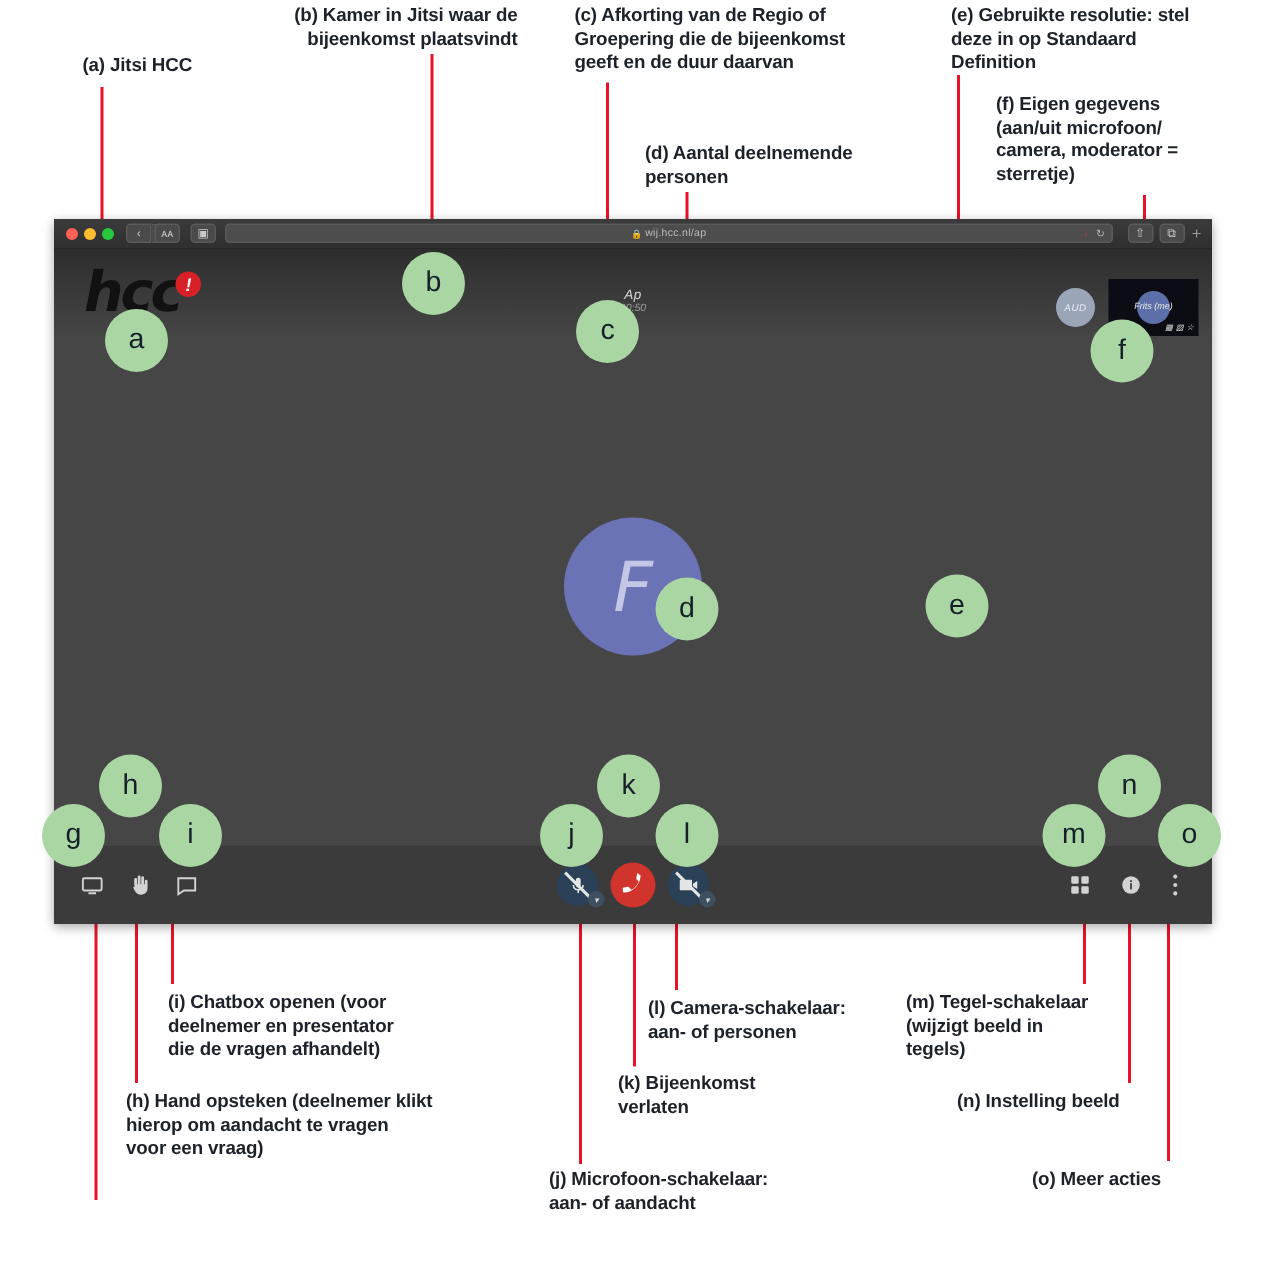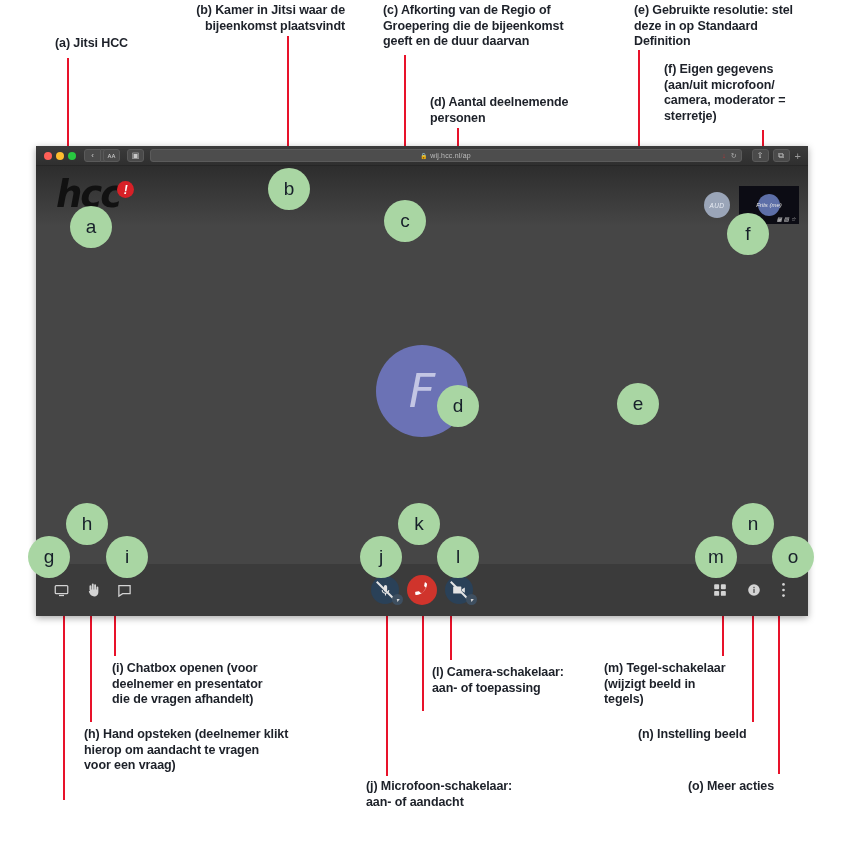--- a/index.html
+++ b/index.html
@@ -273,22 +273,24 @@
 sterretje)</div>
 
   <div class="callout ca-left" style="left:112px; top:661px; width:220px;">(i) Chatbox openen (voor
 deelnemer en presentator
 die de vragen afhandelt)</div>
   <div class="callout ca-left" style="left:84px;  top:727px; width:260px;">(h) Hand opsteken (deelnemer klikt
 hierop om aandacht te vragen
 voor een vraag)</div>
   <div class="callout ca-left" style="left:366px; top:779px; width:200px;">(j) Microfoon-schakelaar:
 aan- of aandacht</div>
+  <div class="callout ca-left" style="left:412px; top:715px; width:140px;">(k) Bijeenkomst
+verlaten</div>
   <div class="callout ca-left" style="left:432px; top:665px; width:180px;">(l) Camera-schakelaar:
-aan- of toepassing</div>
+aan- of personen</div>
   <div class="callout ca-left" style="left:604px; top:661px; width:152px;">(m) Tegel-schakelaar
 (wijzigt beeld in
 tegels)</div>
   <div class="callout ca-left" style="left:638px; top:727px; width:180px;">(n) Instelling beeld</div>
   <div class="callout ca-left" style="left:688px; top:779px; width:160px;">(o) Meer acties</div>
 
   <div class="leader" style="left:67px;  top:58px;  height:128px;"></div>
   <div class="dot" style="left:63px;  top:182px;"></div>
 
   <div class="leader" style="left:287px; top:36px;  height:120px;"></div>
@@ -363,20 +365,24 @@
     </div>
 
     <div id="stage">
       <div id="stage-top"></div>
 
       <div id="hcc-logo">
         <span class="word">hcc</span>
         <span class="bang">!</span>
       </div>
 
+      <div id="meeting-meta">
+        <div class="room">Ap</div>
+        <div class="timer">00:50</div>
+      </div>
 
       <div id="filmstrip">
         <div class="aud-avatar">AUD</div>
         <div id="selfview">
           <div class="sv-circle"></div>
           <span class="sv-name">Frits (me)</span>
           <span class="sv-icons">
             <span>▦</span>
             <span>▧</span>
             <span>☆</span>

